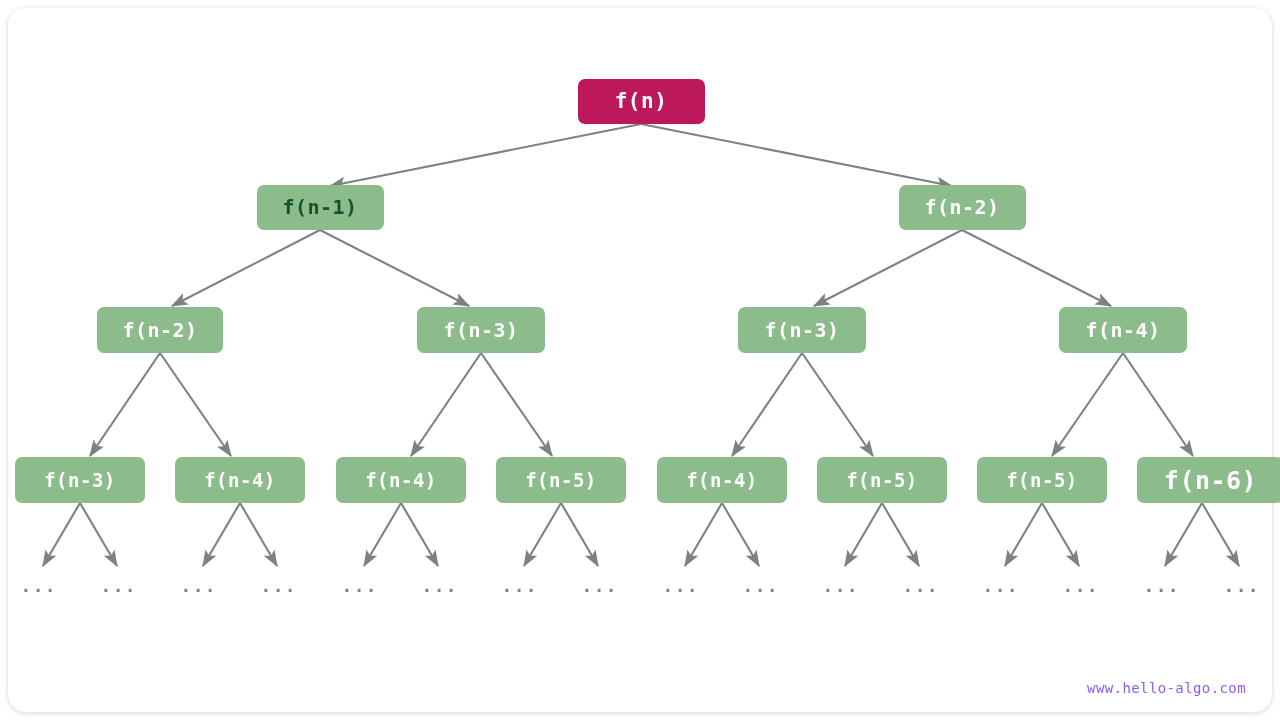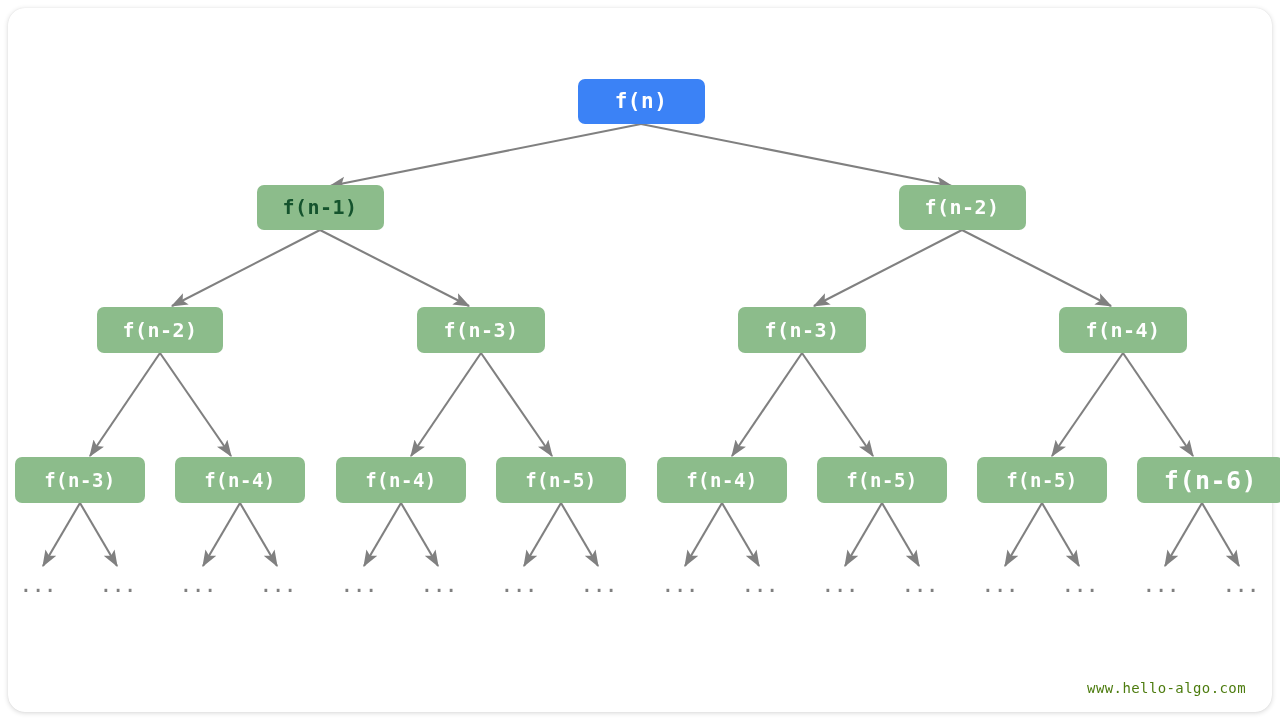--- a/index.html
+++ b/index.html
@@ -60,21 +60,21 @@
     font-weight: bold;
     letter-spacing: 2px;
     line-height: 1;
     transform: translate(-50%, -50%);
     z-index: 3;
   }
   #watermark {
     position: absolute;
     right: 34px;
     bottom: 24px;
-    color: #4d7c0f;
+    color: #8b5cf6;
     font-family: "DejaVu Sans Mono", monospace;
     font-size: 14px;
     letter-spacing: 0.4px;
     z-index: 4;
   }
 </style>
 </head>
 <body>
 
 <div id="stage">
@@ -115,21 +115,21 @@
         <line x1="882" y1="503" x2="845" y2="566" stroke="#808080" stroke-width="2.1" stroke-linecap="butt" marker-end="url(#arrowhead)"></line>
         <line x1="882" y1="503" x2="919" y2="566" stroke="#808080" stroke-width="2.1" stroke-linecap="butt" marker-end="url(#arrowhead)"></line>
         <line x1="1042" y1="503" x2="1005" y2="566" stroke="#808080" stroke-width="2.1" stroke-linecap="butt" marker-end="url(#arrowhead)"></line>
         <line x1="1042" y1="503" x2="1079" y2="566" stroke="#808080" stroke-width="2.1" stroke-linecap="butt" marker-end="url(#arrowhead)"></line>
         <line x1="1202" y1="503" x2="1165" y2="566" stroke="#808080" stroke-width="2.1" stroke-linecap="butt" marker-end="url(#arrowhead)"></line>
         <line x1="1202" y1="503" x2="1239" y2="566" stroke="#808080" stroke-width="2.1" stroke-linecap="butt" marker-end="url(#arrowhead)"></line>
       </g>
   </svg>
 
   <div id="nodes">
-      <div class="node" style="left: 577.5px; top: 78.5px; width: 127px; height: 45px; font-size: 21px; background: #3b82f6; color: rgb(255, 255, 255);">
+      <div class="node" style="left: 577.5px; top: 78.5px; width: 127px; height: 45px; font-size: 21px; background: #be185d; color: rgb(255, 255, 255);">
         <span>f(n)</span>
       </div>
       <div class="node" style="left: 256.5px; top: 184.5px; width: 127px; height: 45px; font-size: 20px; background: rgb(140, 188, 139); color: #14532d;">
         <span>f(n-1)</span>
       </div>
       <div class="node" style="left: 898.5px; top: 184.5px; width: 127px; height: 45px; font-size: 20px; background: rgb(140, 188, 139); color: rgb(255, 255, 255);">
         <span>f(n-2)</span>
       </div>
       <div class="node" style="left: 97px; top: 307px; width: 126px; height: 46px; font-size: 20px; background: rgb(140, 188, 139); color: rgb(255, 255, 255);">
         <span>f(n-2)</span>

